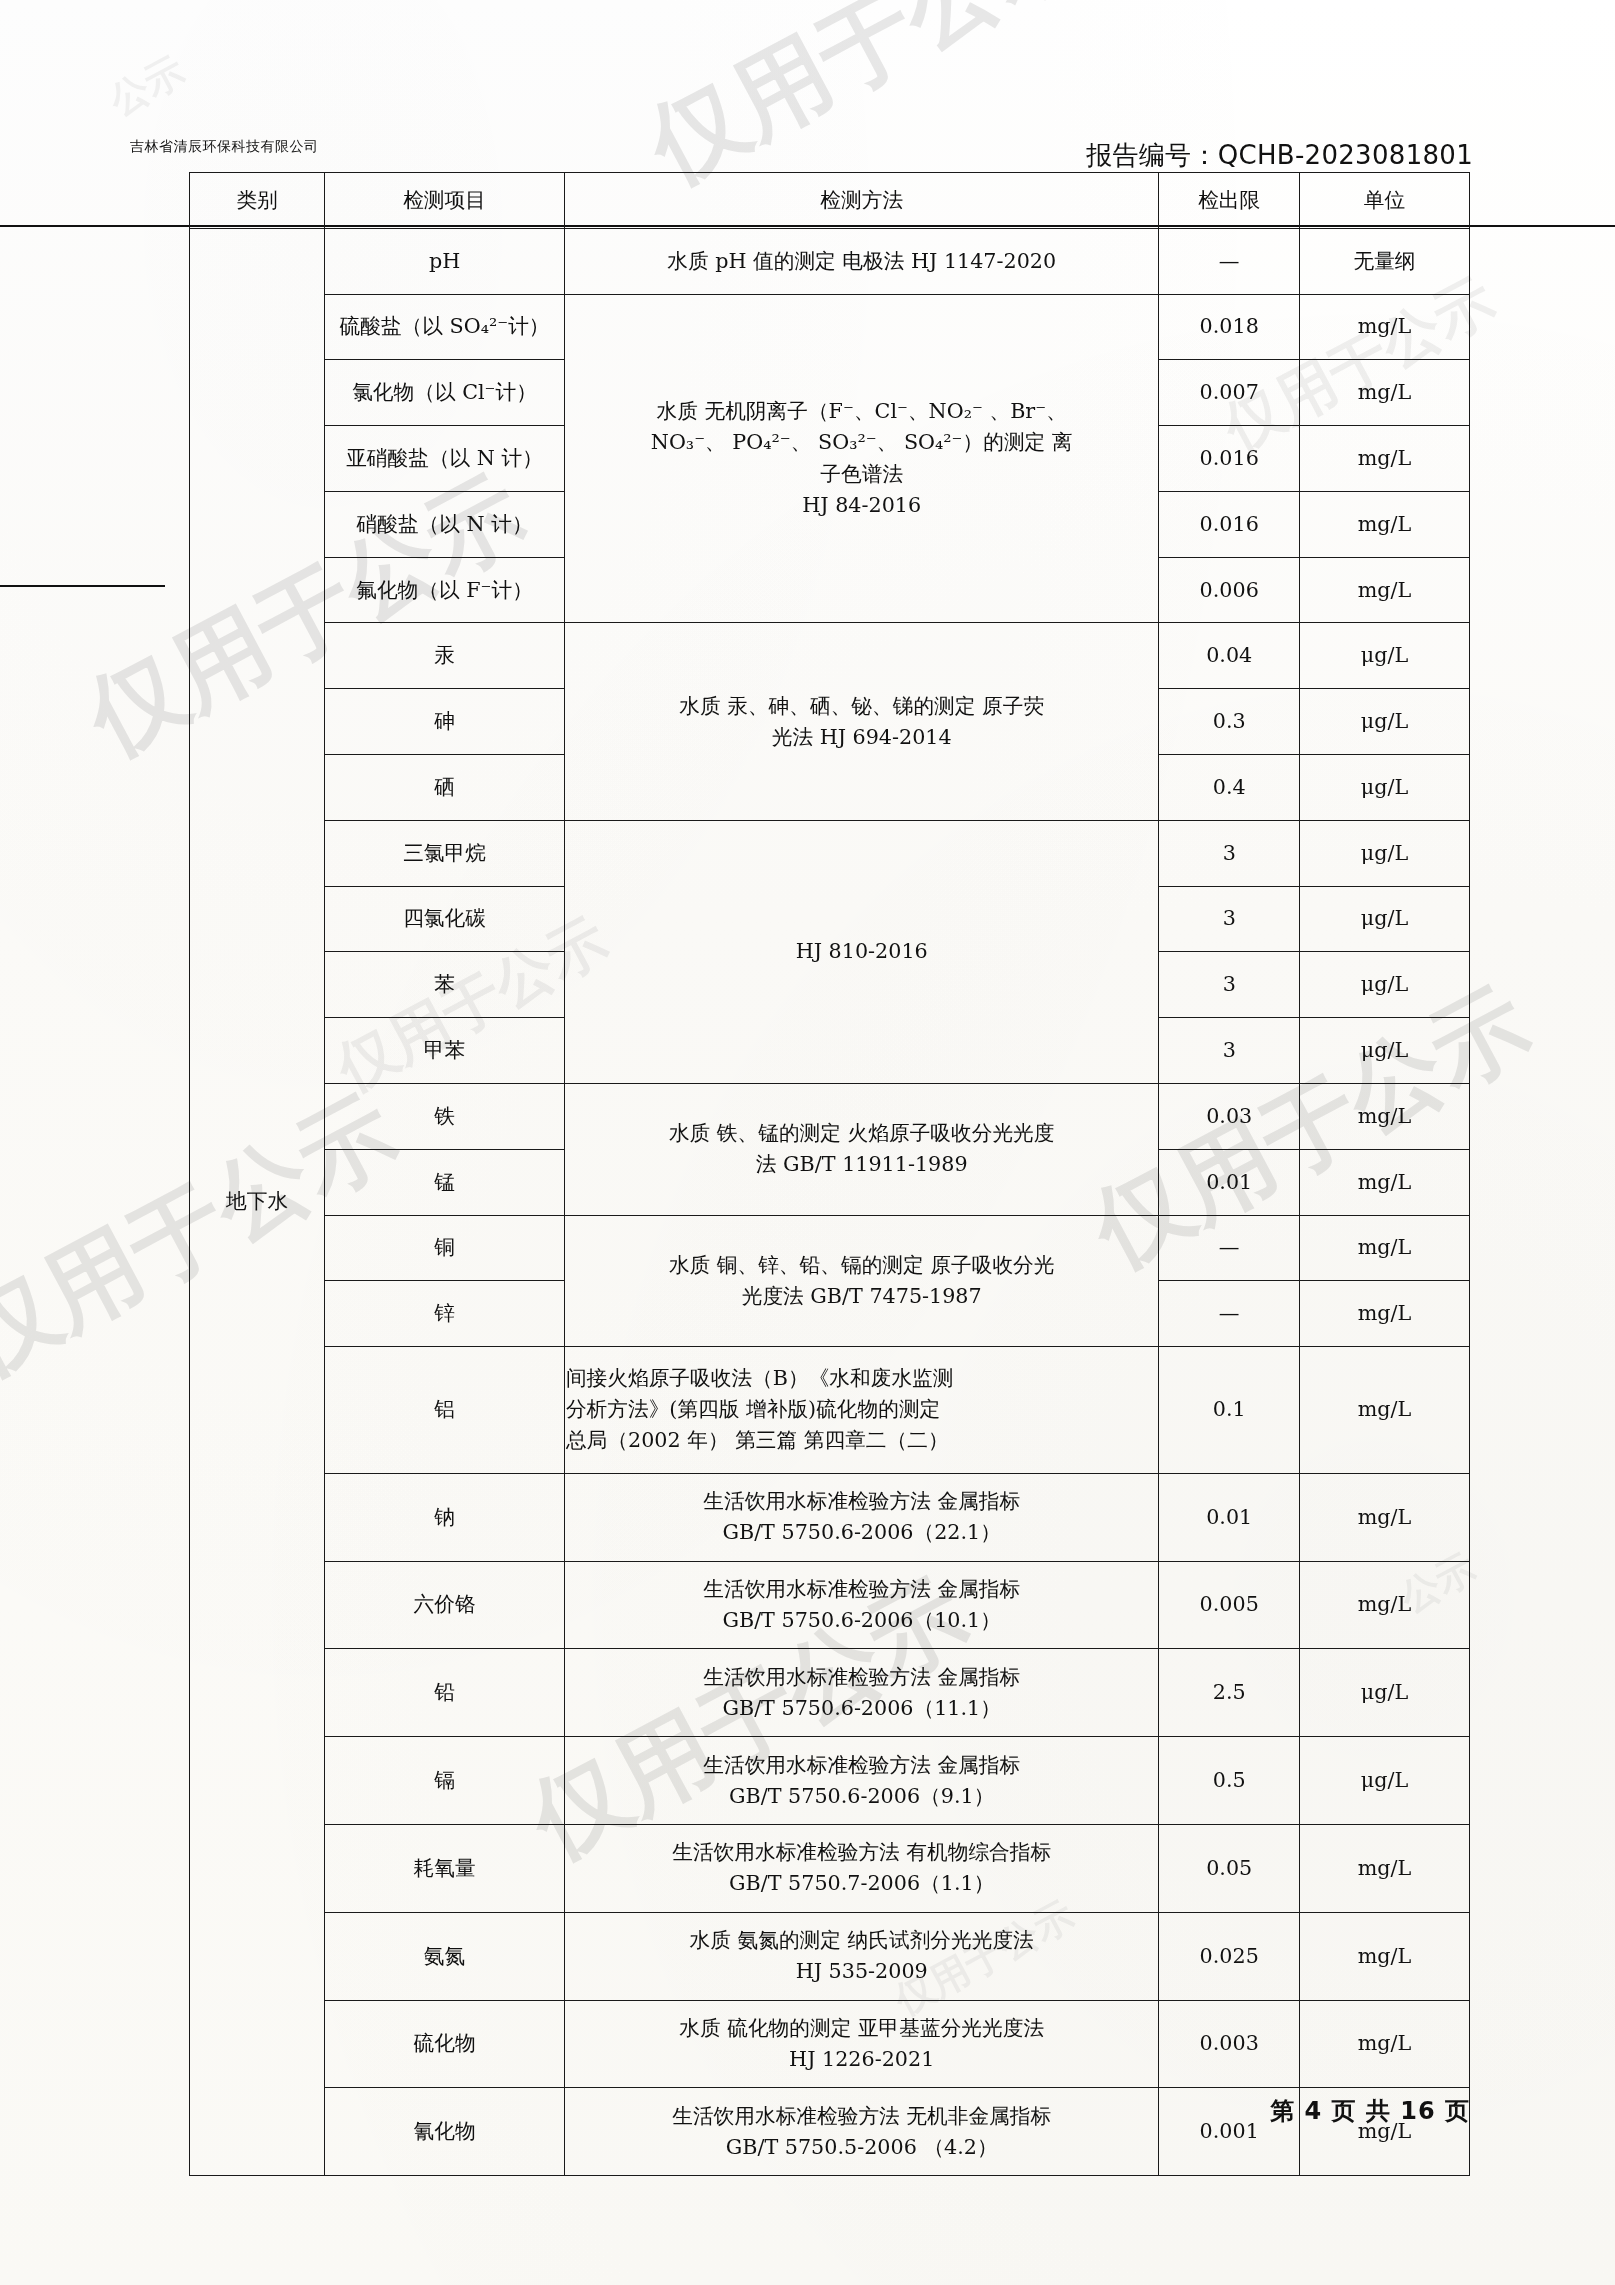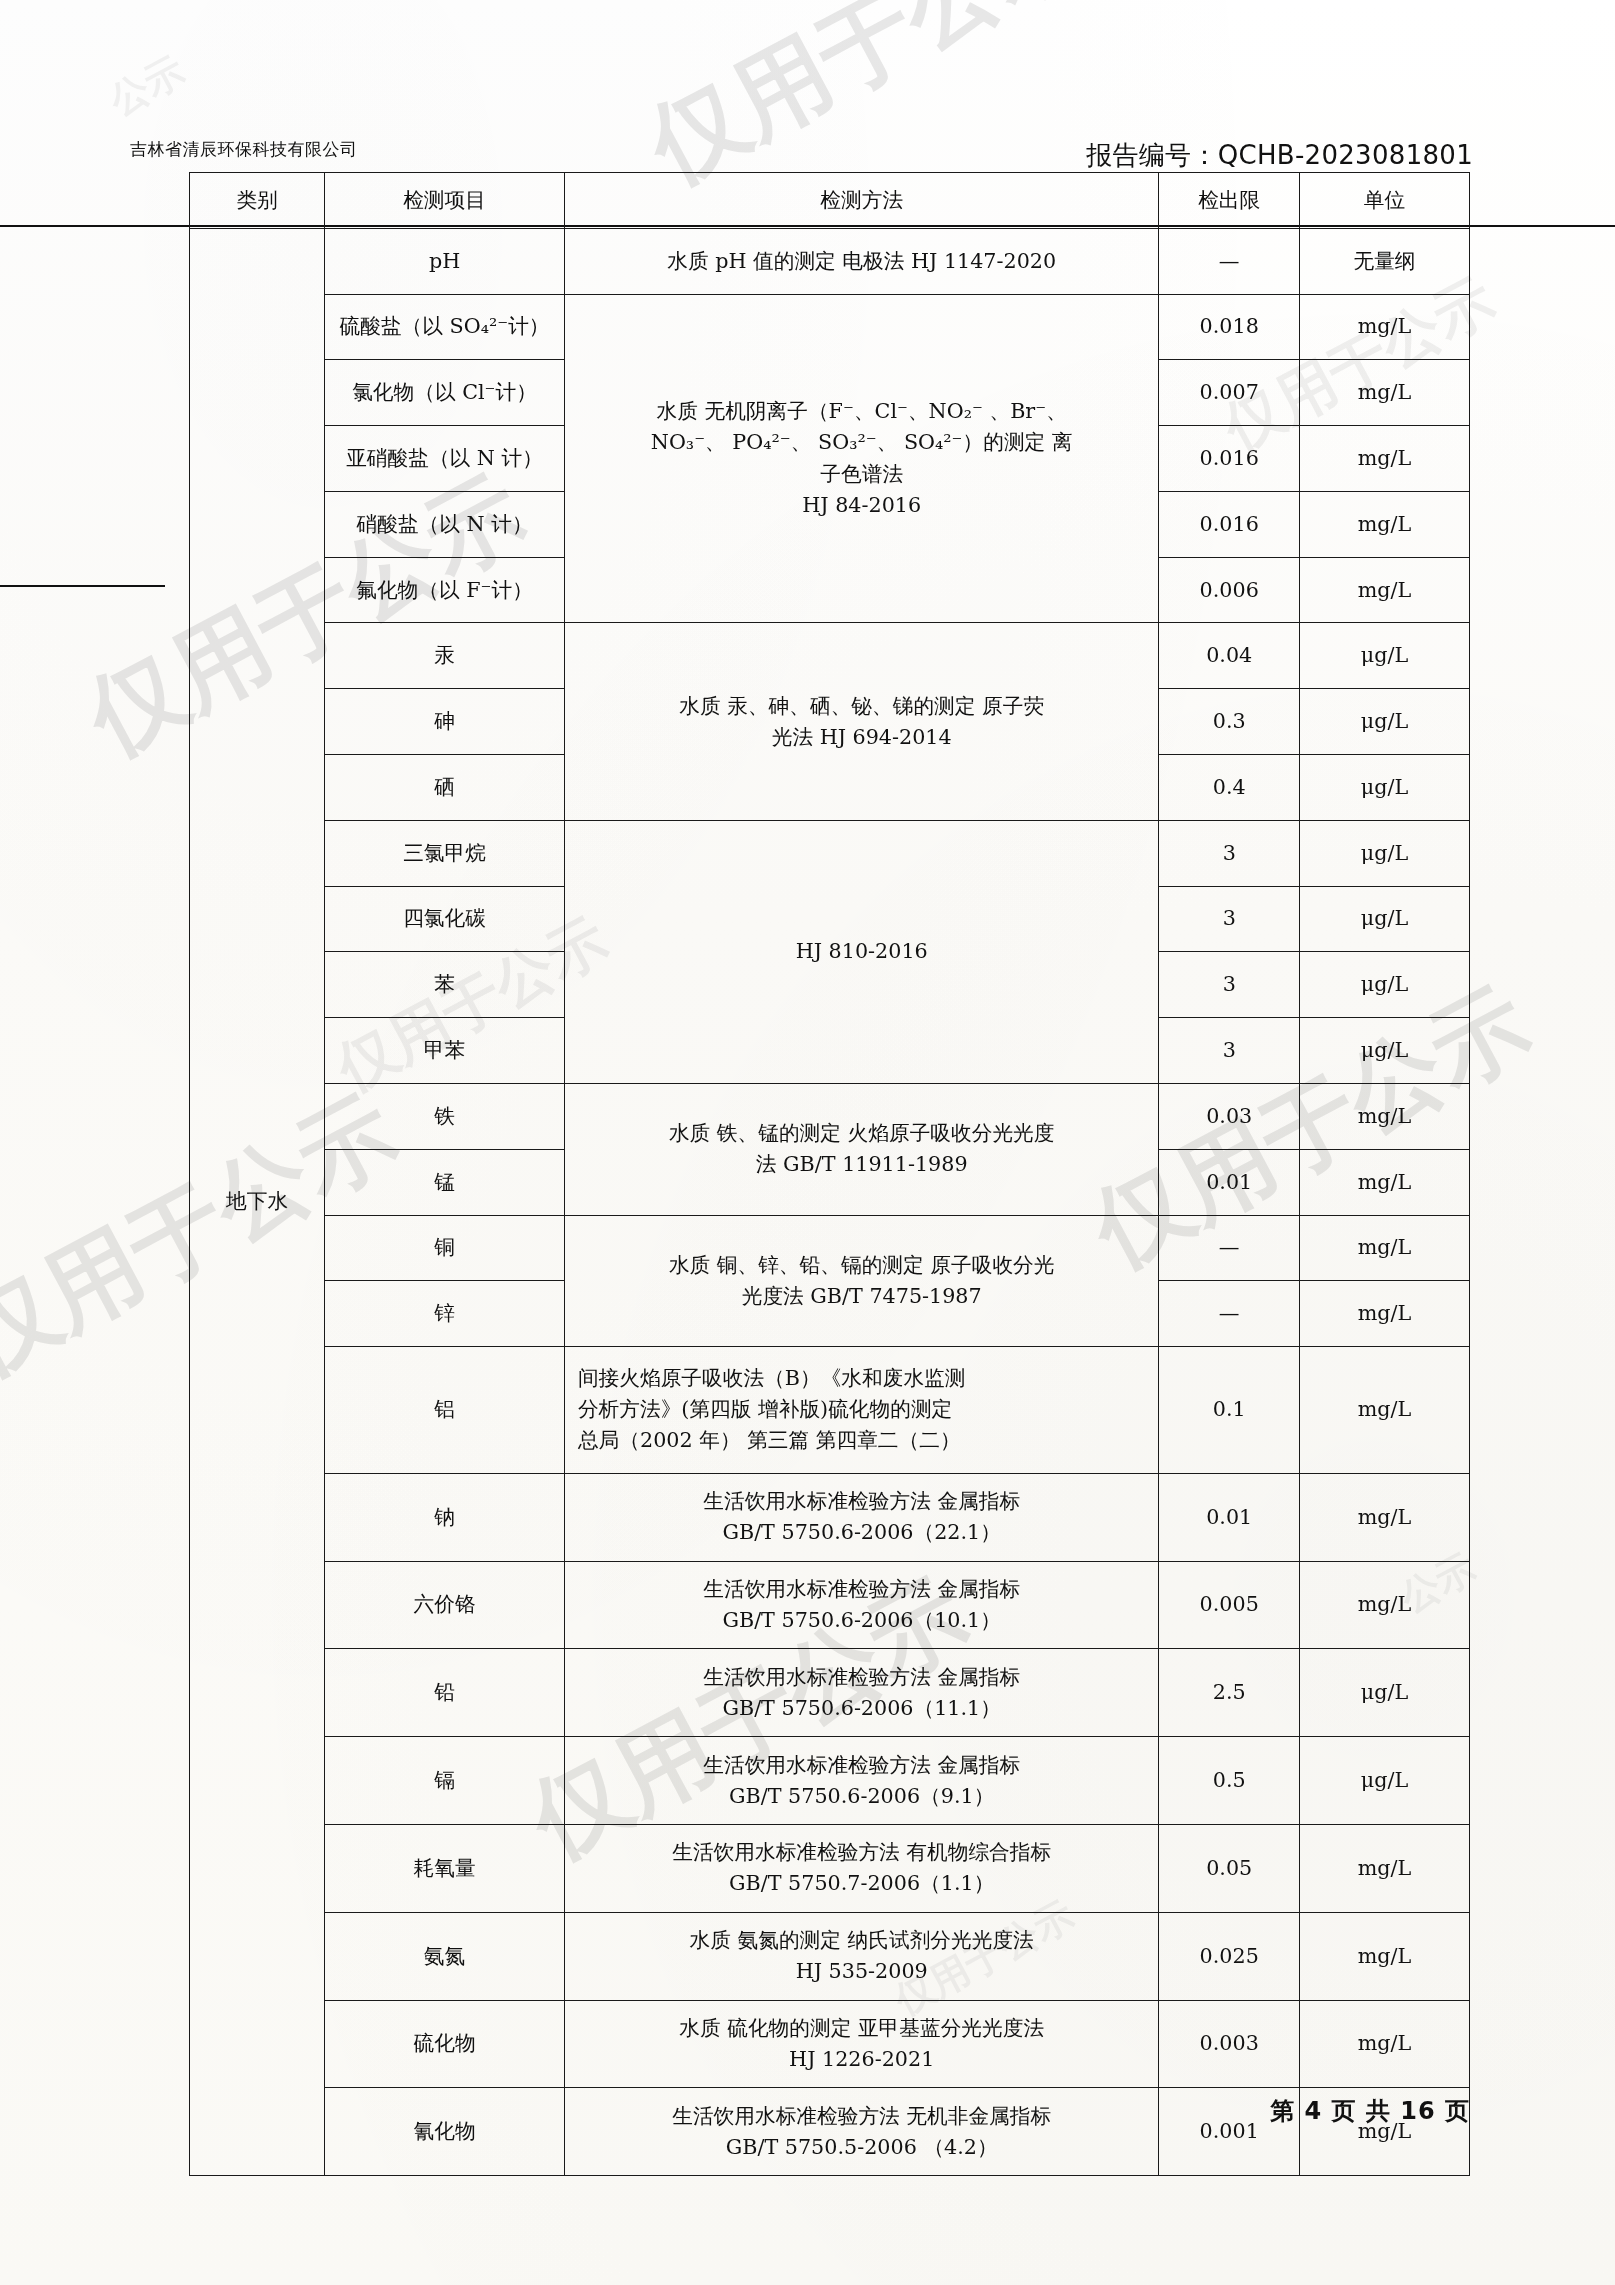--- a/index.html
+++ b/index.html
@@ -42,21 +42,21 @@
   .wm.mid{ font-size:59px; color:rgba(120,120,120,0.11); }
   .wm.sm{ font-size:39px; color:rgba(125,125,125,0.10); }
 
   .header{
     position:absolute;
     top:138px;left:0;right:0;
     height:29.6px;
   }
   .header .company{
     position:absolute;left:130px;top:0;
-    font-size:17px;
+    font-size:14px;
     font-family:"DejaVu Sans", sans-serif;
     letter-spacing:0.5px;
     text-align:center;
   }
   .header .report-no{
     position:absolute;right:143px;top:0;
     font-size:26px;
     font-family:"DejaVu Sans", sans-serif;
     letter-spacing:0.3px;
   }
@@ -264,21 +264,21 @@
         <td class="unit">mg/L</td>
       </tr>
       <tr>
         <td class="item" style="height:55px">锌</td>
         <td class="limit">—</td>
         <td class="unit">mg/L</td>
       </tr>
 
       <tr>
         <td class="item" style="height:116px">铝</td>
-        <td class="method" style="text-align:left;padding-left:13px">
+        <td class="method" style="text-align:left;padding-left:1px">
           <span>间接火焰原子吸收法（B）《水和废水监测</span><br>
           <span>分析方法》(第四版 增补版)硫化物的测定</span><br>
           <span>总局（2002 年） 第三篇 第四章二（二）</span>
         </td>
         <td class="limit">0.1</td>
         <td class="unit">mg/L</td>
       </tr>
 
       <tr>
         <td class="item" style="height:77px">钠</td>

